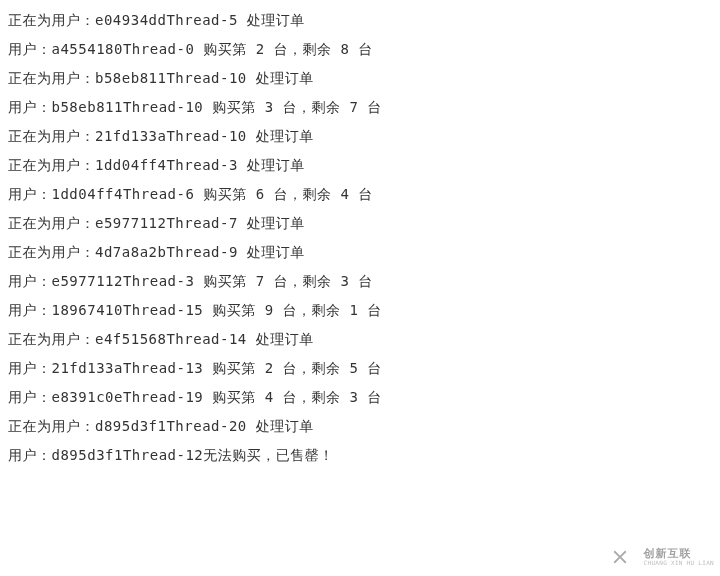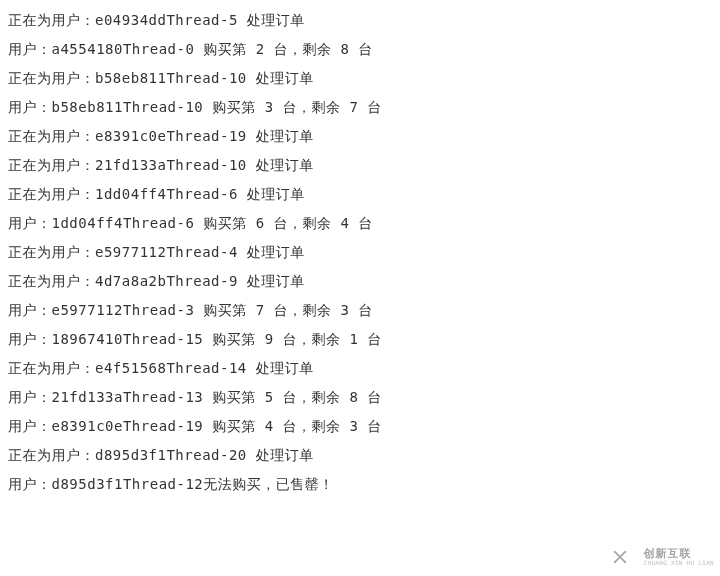--- a/index.html
+++ b/index.html
@@ -65,30 +65,29 @@
     }
   </style>
 </head>
 <body>
 
 <div class="log-container">
   <div class="log-line">正在为用户：e04934ddThread-5 处理订单</div>
   <div class="log-line">用户：a4554180Thread-0 购买第 2 台，剩余 8 台</div>
   <div class="log-line">正在为用户：b58eb811Thread-10 处理订单</div>
   <div class="log-line">用户：b58eb811Thread-10 购买第 3 台，剩余 7 台</div>
-  <div class="log-line">正在为用户：e8391c0eThread-19 处理订单</div>
   <div class="log-line">正在为用户：21fd133aThread-10 处理订单</div>
-  <div class="log-line">正在为用户：1dd04ff4Thread-6 处理订单</div>
+  <div class="log-line">正在为用户：1dd04ff4Thread-3 处理订单</div>
   <div class="log-line">用户：1dd04ff4Thread-6 购买第 6 台，剩余 4 台</div>
-  <div class="log-line">正在为用户：e5977112Thread-4 处理订单</div>
+  <div class="log-line">正在为用户：e5977112Thread-7 处理订单</div>
   <div class="log-line">正在为用户：4d7a8a2bThread-9 处理订单</div>
   <div class="log-line">用户：e5977112Thread-3 购买第 7 台，剩余 3 台</div>
   <div class="log-line">用户：18967410Thread-15 购买第 9 台，剩余 1 台</div>
   <div class="log-line">正在为用户：e4f51568Thread-14 处理订单</div>
-  <div class="log-line">用户：21fd133aThread-13 购买第 5 台，剩余 8 台</div>
+  <div class="log-line">用户：21fd133aThread-13 购买第 2 台，剩余 5 台</div>
   <div class="log-line">用户：e8391c0eThread-19 购买第 4 台，剩余 3 台</div>
   <div class="log-line">正在为用户：d895d3f1Thread-20 处理订单</div>
   <div class="log-line">用户：d895d3f1Thread-12无法购买，已售罄！</div>
 </div>
 
 <div class="watermark">
   <span class="watermark-logo">
     <svg viewBox="0 0 24 24">
         <path d="M19 6.41L17.59 5 12 10.59 6.41 5 5 6.41 10.59 12 5 17.59 6.41 19 12 13.41 17.59 19 19 17.59 13.41 12 19 6.41z"></path>
       </svg>

